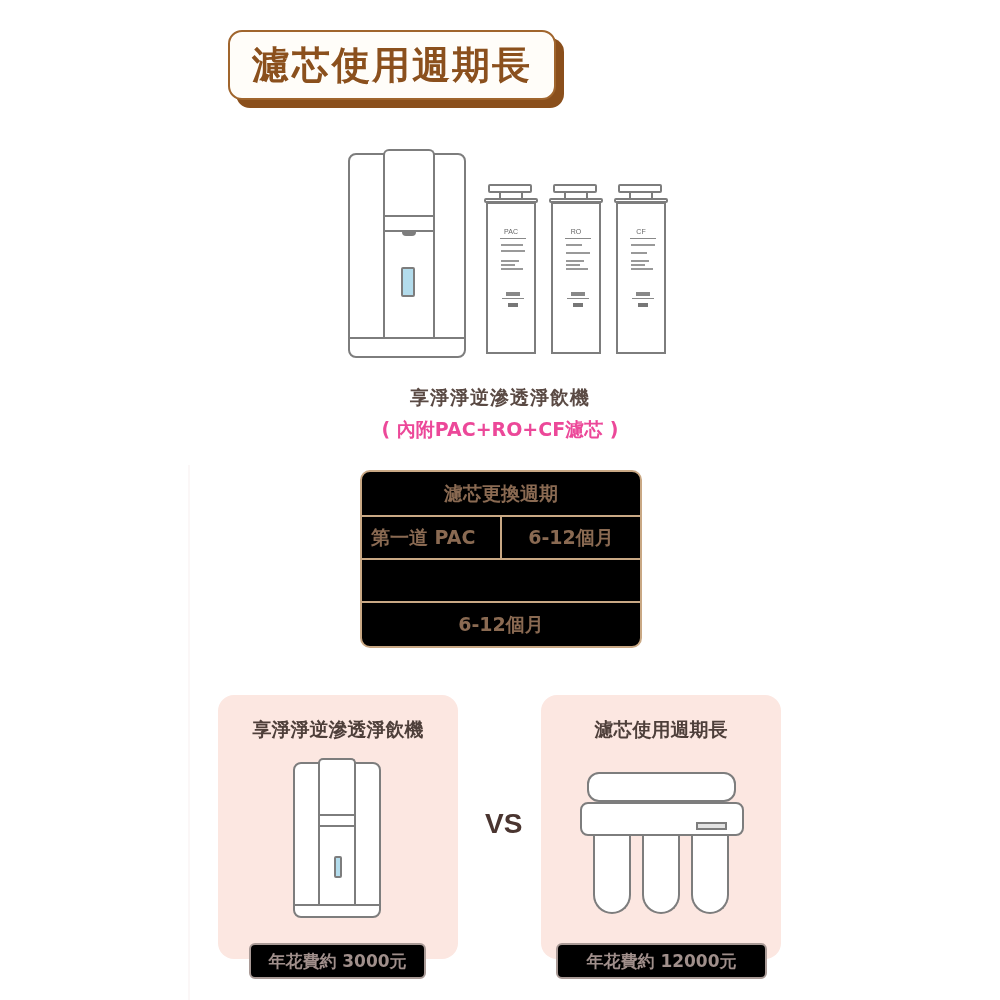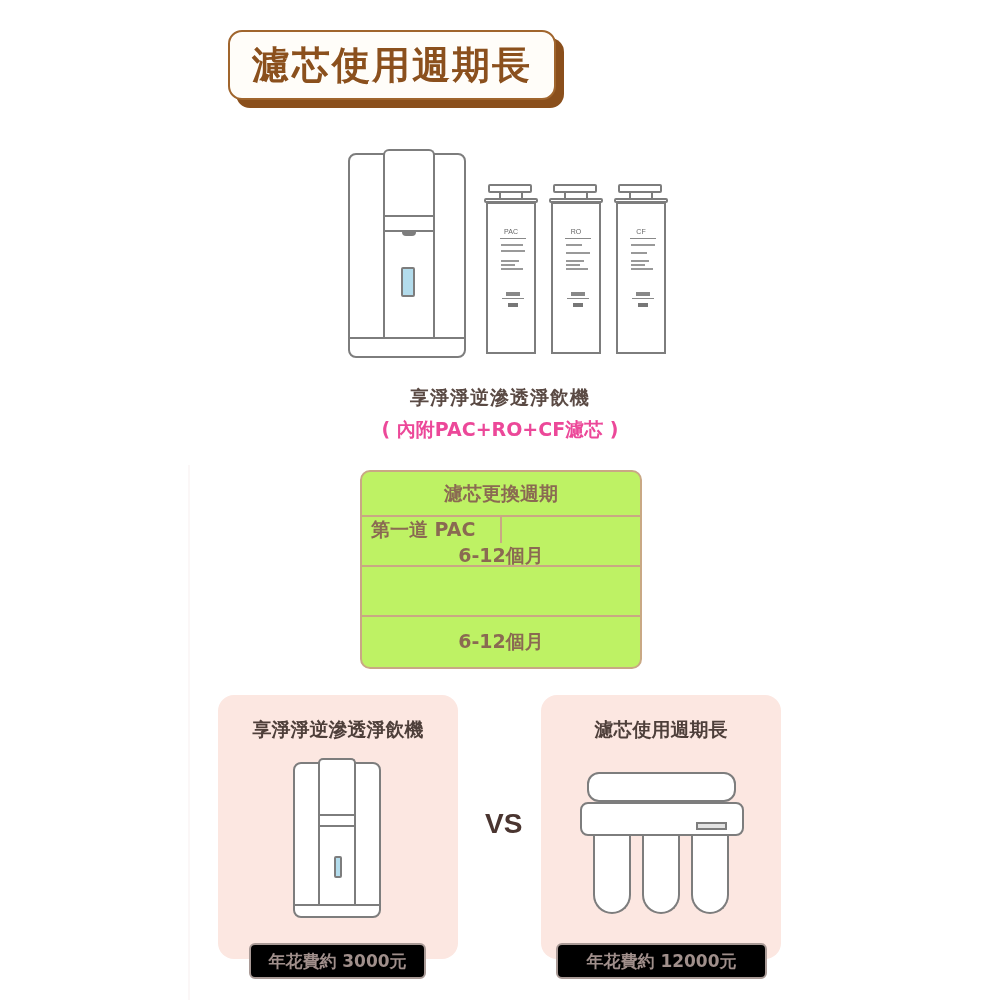--- a/index.html
+++ b/index.html
@@ -34,23 +34,23 @@
   .cart .lbl-line { position: absolute; left: 12px; top: 34px; width: 26px; height: 1px; background: #888; }
   .cart .tiny { position: absolute; left: 13px; height: 2px; background: #999; }
   .cart .mark { position: absolute; left: 18px; top: 88px; width: 14px; height: 4px; background: #888; }
   .cart .mark2 { position: absolute; left: 14px; top: 94px; width: 22px; height: 1px; background: #888; }
   .cart .mark3 { position: absolute; left: 20px; top: 99px; width: 10px; height: 4px; background: #777; }
 
   .product-name { position: absolute; left: 0; width: 1000px; top: 385px; text-align: center; font-size: 19px; font-weight: bold; color: #5a4a44; letter-spacing: 1px; }
   .product-sub { position: absolute; left: 0; width: 1000px; top: 417px; text-align: center; font-size: 19px; font-weight: bold; color: #ec4899; }
 
   
-  .cycle-table { position: absolute; left: 360px; top: 470px; width: 282px; border: 2px solid #c9a884; border-radius: 10px; background: #bef264; overflow: hidden; }
+  .cycle-table { position: absolute; left: 360px; top: 470px; width: 282px; border: 2px solid #c9a884; border-radius: 10px; background: #000000; overflow: hidden; }
   .cycle-head { height: 45px; display: flex; align-items: center; justify-content: center; font-size: 19px; font-weight: bold; color: #8a6a52; border-bottom: 2px solid #c9a884; }
-  .cycle-row { display: flex; height: 50px; border-bottom: 2px solid #c9a884; flex-direction: column; }
+  .cycle-row { display: flex; height: 43px; border-bottom: 2px solid #c9a884; }
   .cycle-row:last-child { border-bottom: none; }
   .cycle-row .c1 { width: 140px; border-right: 2px solid #c9a884; display: flex; align-items: center; padding-left: 9px; font-size: 19px; font-weight: bold; color: #8a6a52; }
   .cycle-row .c2 { flex: 1; display: flex; align-items: center; justify-content: center; font-size: 19px; font-weight: bold; color: #8a6a52; }
 
   
   .card { position: absolute; top: 695px; height: 264px; background: #fce7e1; border-radius: 16px; }
   .card.left { left: 218px; width: 240px; }
   .card.right { left: 541px; width: 240px; }
   .card-title { position: absolute; left: 0; width: 100%; top: 22px; text-align: center; font-size: 19px; font-weight: bold; color: #4e3f3a; }
   .cost-pill { position: absolute; top: 943px; height: 36px; background: #000000; border: 2px solid #a99a96; border-radius: 6px; display: flex; align-items: center; justify-content: center; font-size: 17px; font-weight: bold; color: #a08f8b; }

